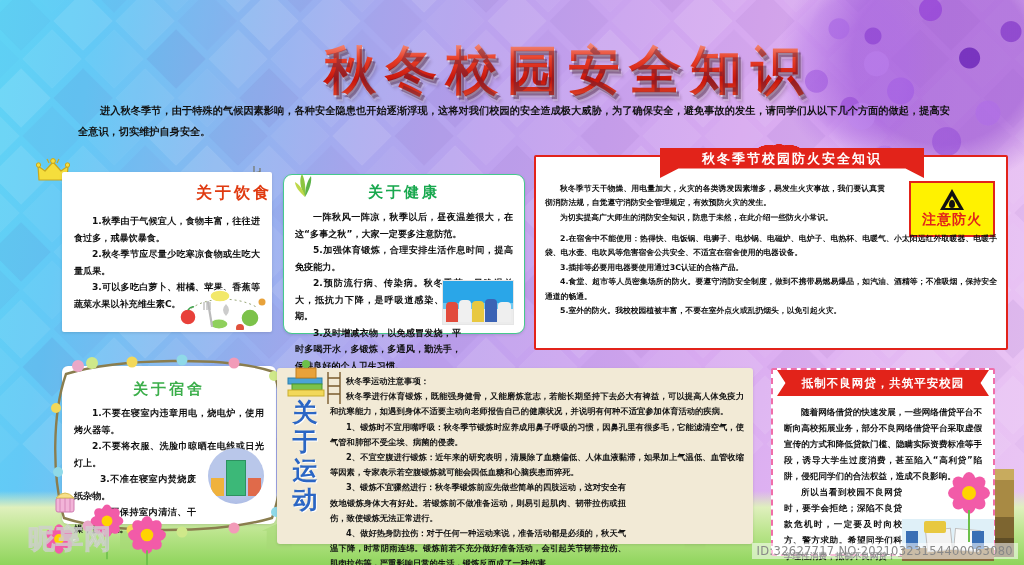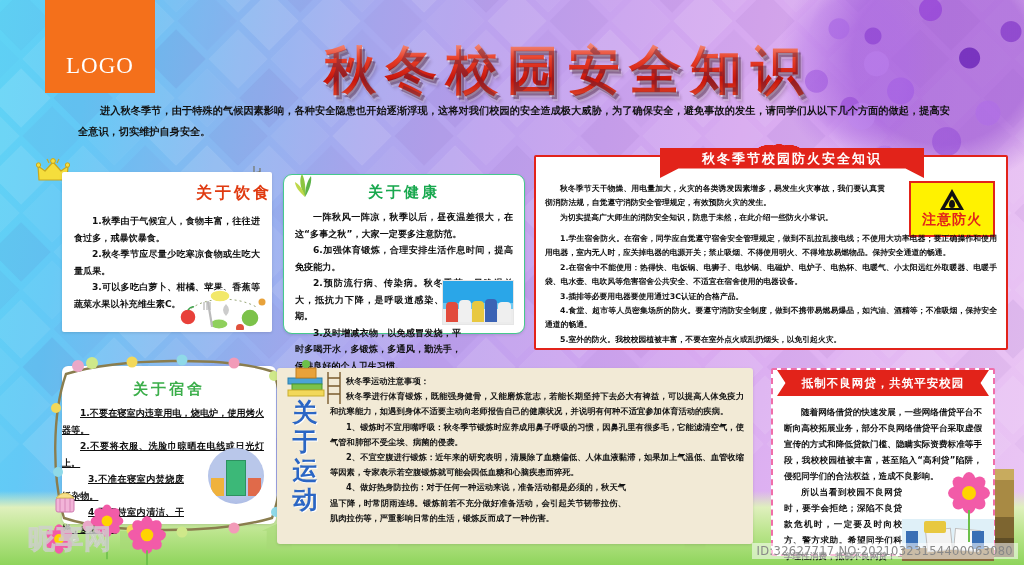--- a/index.html
+++ b/index.html
@@ -137,21 +137,21 @@
     border:1px solid #e6e6e6;
     background:
       linear-gradient(180deg,#2aa6e8 0 52%, #6cc8f2 52% 66%, #ececec 66% 100%);
     overflow:hidden;
   }
   .health-photo .kid { position:absolute; bottom:2px; border-radius:4px 4px 0 0; }
 
   
   #card-dorm { left:62px; top:366px; width:214px; height:158px; background:#fff; border-radius:6px;}
   #card-dorm .card-title { color:#3BAE4A; font-size:15px; margin-top:14px; }
-  #card-dorm .card-body { margin:6px 12px 0 0;text-decoration:underline; }
+  #card-dorm .card-body { margin:6px 12px 0 12px; }
   .bead-frame { position:absolute; left:48px; top:352px; width:242px; height:186px; pointer-events:none; }
   .dorm-photo {
     position:absolute; right:12px; bottom:20px; width:56px; height:56px; border-radius:50%;
     background: radial-gradient(circle at 50% 42%, #b9c7ea 0 58%, #9fb0df 100%);
     overflow:hidden;
   }
   .dorm-photo .door { position:absolute; left:18px; top:12px; width:20px; height:36px; background:#3cb878; border:1px solid #2d9160;}
   .dorm-photo .shelf { position:absolute; width:13px; height:18px; bottom:8px; background:#f0b23c; }
 
   
@@ -538,23 +538,20 @@
   <div class="foliage2"></div>
 
   <div class="ground"></div>
   <div class="bld" style="left:120px;width:26px;height:18px;"></div>
   <div class="bld" style="left:360px;width:30px;height:22px;border-radius:4px 4px 0 0;"></div>
   <div class="bld" style="left:398px;width:22px;height:14px;"></div>
   <div class="bld" style="left:262px;width:34px;height:26px;clip-path:polygon(50% 0,100% 30%,86% 30%,86% 100%,14% 100%,14% 30%,0 30%);"></div>
   <div class="bld" style="left:680px;width:30px;height:24px;clip-path:polygon(50% 0,100% 34%,85% 34%,85% 100%,15% 100%,15% 34%,0 34%);"></div>
   <div class="bld" style="left:840px;width:34px;height:20px;"></div>
 
-  <div class="logo-box">
-    <span>LOGO</span>
-  </div>
 
   <div class="main-title">秋冬校园安全知识</div>
 
   <div class="intro">进入秋冬季节，由于特殊的气候因素影响，各种安全隐患也开始逐渐浮现，这将对我们校园的安全造成极大威胁，为了确保安全，避免事故的发生，请同学们从以下几个方面的做起，提高安全意识，切实维护自身安全。</div>
 
   <svg class="crown" viewBox="0 0 34 26">
     <path d="M3 22 L2 8 L9 13 L17 4 L25 13 L32 8 L31 22 Z" fill="#F5DE3C" stroke="#C9A81E" stroke-width="1.2" stroke-linejoin="round"></path>
     <circle cx="2.5" cy="7" r="2.2" fill="#F5DE3C" stroke="#C9A81E" stroke-width="1"></circle>
     <circle cx="31.5" cy="7" r="2.2" fill="#F5DE3C" stroke="#C9A81E" stroke-width="1"></circle>
     <circle cx="17" cy="3" r="2.4" fill="#F5DE3C" stroke="#C9A81E" stroke-width="1"></circle>
@@ -587,21 +584,21 @@
       <path d="M52 20 q-6 6 0 12 q6 -6 0 -12 Z" fill="#ccc"></path>
       <circle cx="66" cy="44" r="4" fill="#E0513C"></circle>
       <circle cx="88" cy="18" r="3.5" fill="#E8A23A"></circle>
     </svg>
   </div>
 
   <div class="card" id="card-health">
     <div class="card-title">关于健康</div>
     <div class="card-body">
       <p>一阵秋风一阵凉，秋季以后，昼夜温差很大，在这“多事之秋”，大家一定要多注意防范。</p>
-      <p>6.加强体育锻炼，合理安排生活作息时间，提高免疫能力。</p>
+      <p>5.加强体育锻炼，合理安排生活作息时间，提高免疫能力。</p>
       <p>2.预防流行病、传染病。秋冬季节，早晚温差大，抵抗力下降，是呼吸道感染、结核病等易发时期。</p>
       <p style="width:166px;">3.及时增减衣物，以免感冒发烧，平时多喝开水，多锻炼，多通风，勤洗手，保持良好的个人卫生习惯。</p>
     </div>
     <div class="health-photo">
       <div class="kid" style="left:3px;  width:12px; height:20px; background:#E24B3C;"></div>
       <div class="kid" style="left:16px; width:12px; height:22px; background:#F0F0F0;"></div>
       <div class="kid" style="left:29px; width:12px; height:21px; background:#E8C840;"></div>
       <div class="kid" style="left:42px; width:12px; height:23px; background:#3B63B5;"></div>
       <div class="kid" style="left:55px; width:13px; height:20px; background:#EFEFEF;"></div>
     </div>
@@ -659,20 +656,21 @@
     <rect x="14" y="8" width="20" height="10" fill="#E8A23A" stroke="#c07f1e" stroke-width="1"></rect>
     <circle cx="24" cy="4" r="4" fill="#6CC04A"></circle>
     <path d="M46 12 L46 44 M58 12 L58 44 M46 18 L58 18 M46 26 L58 26 M46 34 L58 34" stroke="#7a5b2e" stroke-width="1.4" fill="none"></path>
   </svg>
   <div class="sport-vert">关于运动</div>
   <div class="sport-body">
     <p style="text-indent:16px;">秋冬季运动注意事项：</p>
     <p>秋冬季进行体育锻炼，既能强身健骨，又能磨炼意志，若能长期坚持下去必大有裨益，可以提高人体免疫力和抗寒能力，如遇到身体不适要主动向老师报告自己的健康状况，并说明有何种不适宜参加体育活动的疾病。</p>
     <p>1、锻炼时不宜用嘴呼吸：秋冬季节锻炼时应养成用鼻子呼吸的习惯，因鼻孔里有很多毛，它能滤清空气，使气管和肺部不受尘埃、病菌的侵袭。</p>
     <p>2、不宜空腹进行锻炼：近年来的研究表明，清晨除了血糖偏低、人体血液黏滞，如果加上气温低、血管收缩等因素，专家表示若空腹锻炼就可能会因低血糖和心脑疾患而猝死。</p>
+    <p style="width:296px;">3、锻炼不宜骤然进行：秋冬季锻炼前应先做些简单的四肢运动，这对安全有效地锻炼身体大有好处。若锻炼前不做准备运动，则易引起肌肉、韧带拉伤或扭伤，致使锻炼无法正常进行。</p>
     <p style="width:296px;">4、做好热身防拉伤：对于任何一种运动来说，准备活动都是必须的，秋天气温下降，时常阴雨连绵。锻炼前若不充分做好准备活动，会引起关节韧带拉伤、肌肉拉伤等，严重影响日常的生活，锻炼反而成了一种伤害。</p>
   </div>
   <div class="sport-photo">
     <div class="trunk" style="left:8px;"></div>
     <div class="trunk" style="left:26px;height:60px;"></div>
     <div class="trunk" style="left:48px;height:66px;"></div>
     <div class="trunk" style="left:92px;height:58px;"></div>
     <div class="runner" style="left:40px;width:16px;height:40px;background:#1e4f8a;"></div>
     <div class="runner" style="left:74px;width:15px;height:36px;background:#222;"></div>
   </div>
@@ -687,33 +685,32 @@
   </div>
   <div class="flame"></div>
   <div class="ribbon" id="ribbon-fire">
     <span>秋冬季节校园防火安全知识</span>
   </div>
   <div class="fire-body">
     <p>秋冬季节天干物燥、用电量加大，火灾的各类诱发因素增多，易发生火灾事故，我们要认真贯彻消防法规，自觉遵守消防安全管理规定，有效预防火灾的发生。</p>
     <p>为切实提高广大师生的消防安全知识，防患于未然，在此介绍一些防火小常识。</p>
   </div>
   <div class="fire-body wide" style="top:232px;">
-    <p>1.学生宿舍防火。在宿舍，同学应自觉遵守宿舍安全管理规定，做到不乱拉乱接电线；不使用大功率电器；要正确操作和使用用电器，室内无人时，应关掉电器的电源开关；禁止吸烟、不得使用明火、不得堆放易燃物品。保持安全通道的畅通。</p>
     <p>2.在宿舍中不能使用：热得快、电饭锅、电狮子、电炒锅、电磁炉、电炉子、电热杯、电暖气、小太阳远红外取暖器、电暖手袋、电水壶、电吹风等危害宿舍公共安全、不适宜在宿舍使用的电器设备。</p>
     <p>3.插排等必要用电器要使用通过3C认证的合格产品。</p>
     <p>4.食堂、超市等人员密集场所的防火。要遵守消防安全制度，做到不携带易燃易爆品，如汽油、酒精等；不准吸烟，保持安全通道的畅通。</p>
     <p>5.室外的防火。我校校园植被丰富，不要在室外点火或乱扔烟头，以免引起火灾。</p>
   </div>
 
   <div id="panel-loan"></div>
   <div class="ribbon" id="ribbon-loan">
     <span>抵制不良网贷，共筑平安校园</span>
   </div>
   <div class="loan-body">
-    <p>随着网络借贷的快速发展，一些网络借贷平台不断向高校拓展业务，部分不良网络借贷平台采取虚假宣传的方式和降低贷款门槛、隐瞒实际资费标准等手段，我校校园植被丰富，甚至陷入“高利贷”陷阱，侵犯同学们的合法权益，造成不良影响。</p>
+    <p>随着网络借贷的快速发展，一些网络借贷平台不断向高校拓展业务，部分不良网络借贷平台采取虚假宣传的方式和降低贷款门槛、隐瞒实际资费标准等手段，诱导大学生过度消费，甚至陷入“高利贷”陷阱，侵犯同学们的合法权益，造成不良影响。</p>
     <p style="width:118px;">所以当看到校园不良网贷时，要学会拒绝；深陷不良贷款危机时，一定要及时向校方、警方求助。希望同学们科学理性消费，抵制不良网贷！</p>
   </div>
   <div class="loan-photo">
     <div style="position:absolute;left:4px;bottom:12px;width:12px;height:18px;background:#3a6fb5;"></div>
     <div style="position:absolute;left:24px;bottom:10px;width:26px;height:22px;background:#f2f2f2;border:1px solid #bbb;transform:rotate(-6deg);"></div>
     <div style="position:absolute;left:52px;bottom:10px;width:26px;height:22px;background:#fafafa;border:1px solid #bbb;transform:rotate(5deg);"></div>
     <div style="position:absolute;left:70px;bottom:12px;width:12px;height:18px;background:#3a6fb5;"></div>
     <div style="position:absolute;left:22px;top:2px;width:22px;height:12px;background:#E8C840;border-radius:2px;"></div>
   </div>
 

